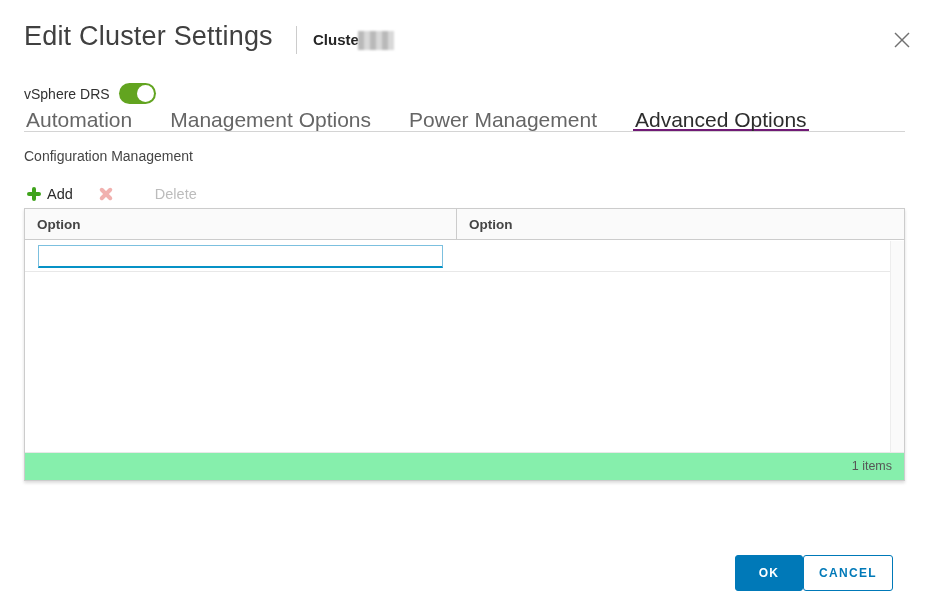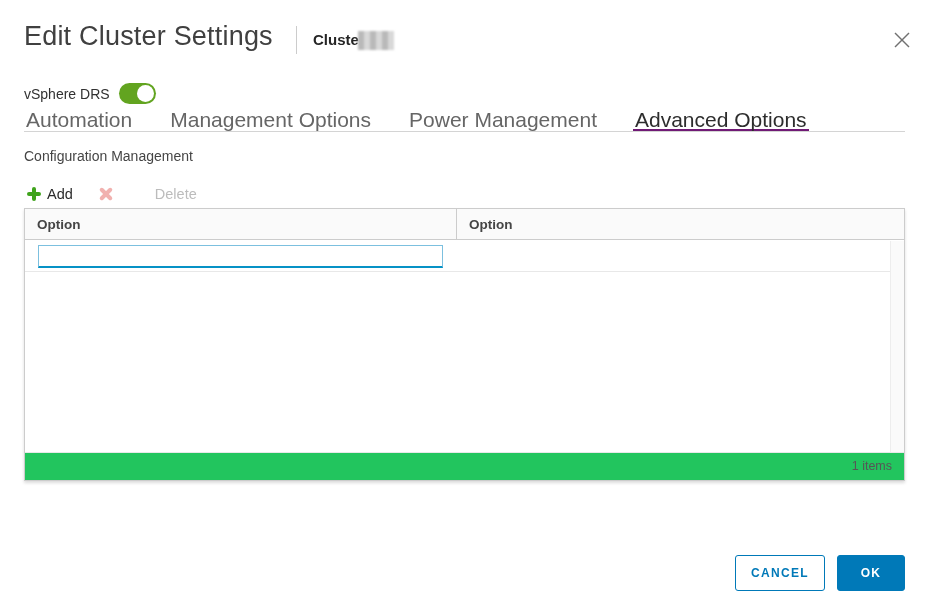--- a/index.html
+++ b/index.html
@@ -62,21 +62,21 @@
   .gh-option { width:431px; }
   .gh-value  { flex:1; border-left:1px solid #cccccc; }
   .grid-body { position:absolute; top:32px; left:0; right:0; bottom:28px; background:#fff; }
   .grid-row1 { position:relative; height:31px; border-bottom:1px solid #e8e8e8; }
   .cell-input { position:absolute; left:13px; top:4px; width:405px; height:23px;
                 border:1px solid #7cc0df; border-bottom:2px solid #0692c6;
                 outline:none; font-size:13px; color:#313131; padding:0 6px; background:#fff; }
   .scroll-track { position:absolute; top:32px; right:0; bottom:28px; width:14px;
                   background:#fafafa; border-left:1px solid #ededed; }
   .grid-footer { position:absolute; left:0; right:0; bottom:0; height:28px;
-                 border-top:1px solid #e8e8e8; background:#22c55e;
+                 border-top:1px solid #e8e8e8; background:#86efac;
                  font-size:12.5px; color:#565656; line-height:27px;
                  text-align:right; padding-right:12px; }
 
   
   .actions { position:absolute; right:22px; bottom:22px; display:flex; }
   .btn { height:36px; border-radius:3px; font-size:12px; font-weight:600;
          letter-spacing:1.3px; cursor:pointer; display:flex; align-items:center;
          justify-content:center; font-family:"Liberation Sans", sans-serif; }
   .btn-cancel { width:90px; background:#ffffff; border:1px solid #0079b8; color:#0079b8; margin-right:12px; }
   .btn-ok { width:68px; background:#0079b8; border:1px solid #0079b8; color:#ffffff; }
@@ -133,17 +133,17 @@
     <div class="grid-body">
       <div class="grid-row1">
         <input class="cell-input" type="text" value="" style="">
       </div>
     </div>
     <div class="scroll-track"></div>
     <div class="grid-footer">1 items</div>
   </div>
 
   <div class="actions">
+    <div class="btn btn-ok">OK</div>
     <div class="btn btn-cancel">CANCEL</div>
-    <div class="btn btn-ok">OK</div>
   </div>
 
 </div>
 
 </body></html>

